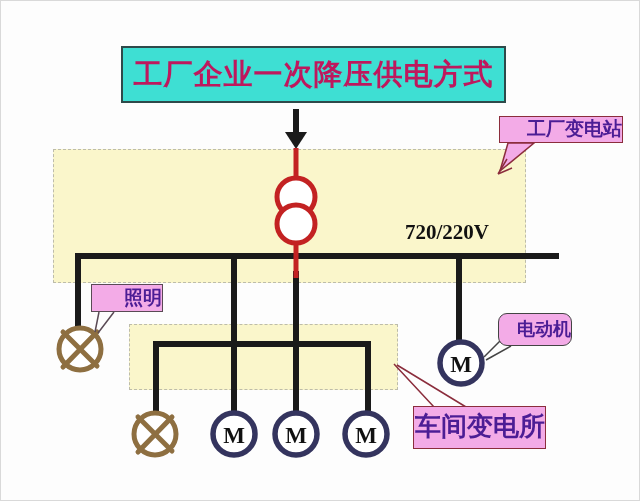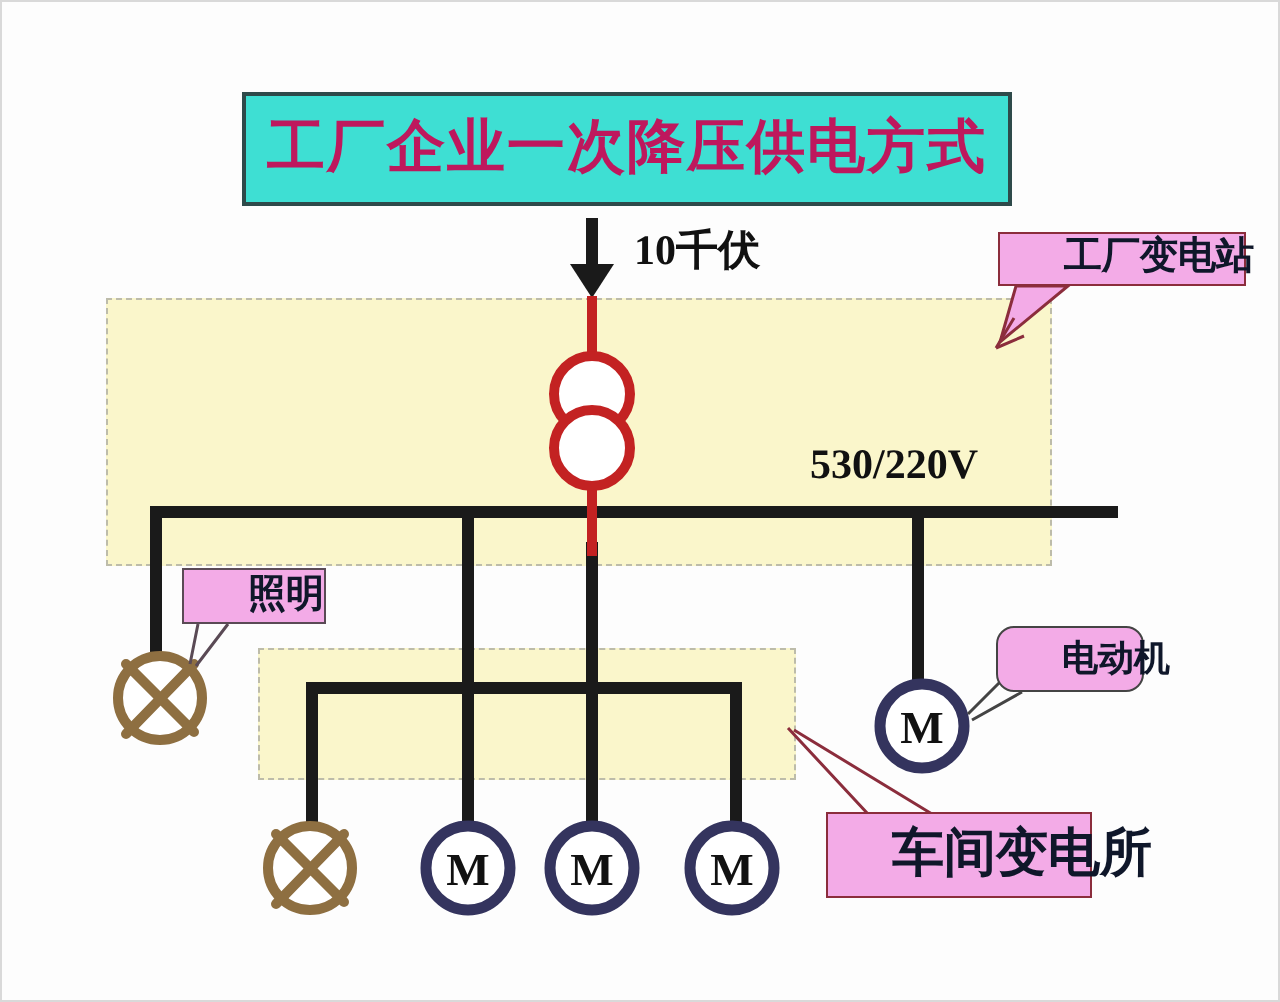--- a/index.html
+++ b/index.html
@@ -21,22 +21,22 @@
     background:#3edfd3;border:2px solid #2e4a4a;box-sizing:border-box;
     color:#be185d;font-weight:bold;font-size:29px;letter-spacing:1px;
     text-align:center;line-height:52px;white-space:nowrap;
   }
   
   .blk{color:#111;font-weight:bold;z-index:3;white-space:nowrap;}
   #kv10{left:316px;top:110px;font-size:21px;}
   #v380{left:404px;top:219px;font-size:21px;}
   
   .callout{
-    background:#f3abe7;color:#0f172a;font-weight:bold;text-align:center;
-    z-index:4;box-sizing:border-box;white-space:nowrap;padding-left:32px;
+    background:#f3abe7;color:#4c1d95;font-weight:bold;text-align:right;
+    z-index:4;box-sizing:border-box;white-space:nowrap;
   }
   #co-factory{left:498px;top:115px;width:124px;height:27px;line-height:24px;
     font-size:19px;border:1.5px solid #8b2d3c;}
   #co-lighting{left:90px;top:283px;width:72px;height:28px;line-height:25px;
     font-size:19px;border:1.5px solid #5a4a55;}
   #co-motor{left:497px;top:312px;width:74px;height:33px;line-height:30px;
     font-size:18px;border:1.5px solid #444444;border-radius:9px;}
   #co-workshop{left:412px;top:405px;width:133px;height:43px;line-height:40px;
     font-size:26px;border:1.5px solid #8b2d3c;}
 </style>
@@ -107,21 +107,20 @@
     <g>
       <path d="M500,339 L483,356 M510,345 L485,359" fill="none" stroke="#444444" stroke-width="1.5"></path>
     </g>
     <g>
       <path d="M433,406 L393,363 M465,406 L396,364" fill="none" stroke="#8b2d3c" stroke-width="1.5"></path>
     </g>
   </svg>
 
   <div class="abs" id="title">工厂企业一次降压供电方式</div>
 
-  <div class="abs blk" id="kv10">10千伏</div>
-  <div class="abs blk" id="v380">530/220V</div>
+  <div class="abs blk" id="v380">720/220V</div>
 
   <div class="abs callout" id="co-factory">工厂变电站</div>
   <div class="abs callout" id="co-motor">电动机</div>
   <div class="abs callout" id="co-lighting">照明</div>
   <div class="abs callout" id="co-workshop">车间变电所</div>
 
 </div>
 
 </body></html>

